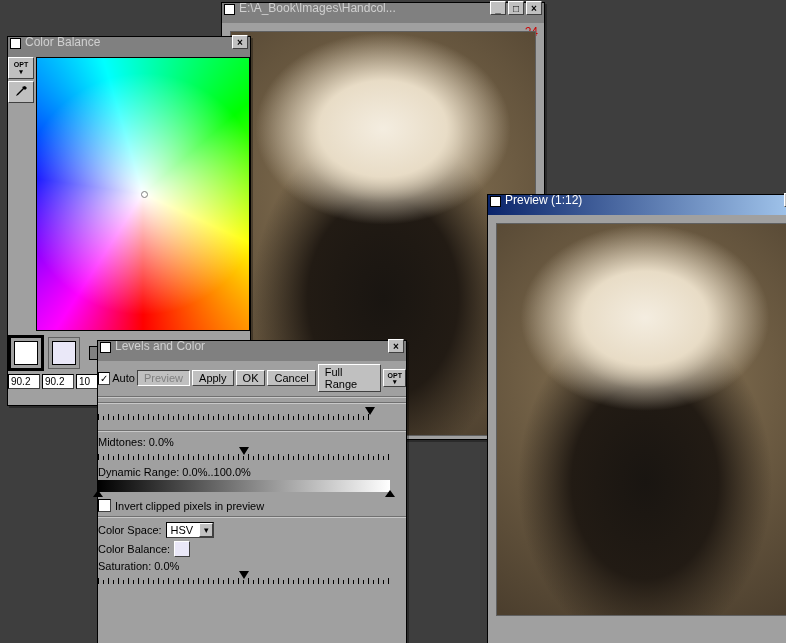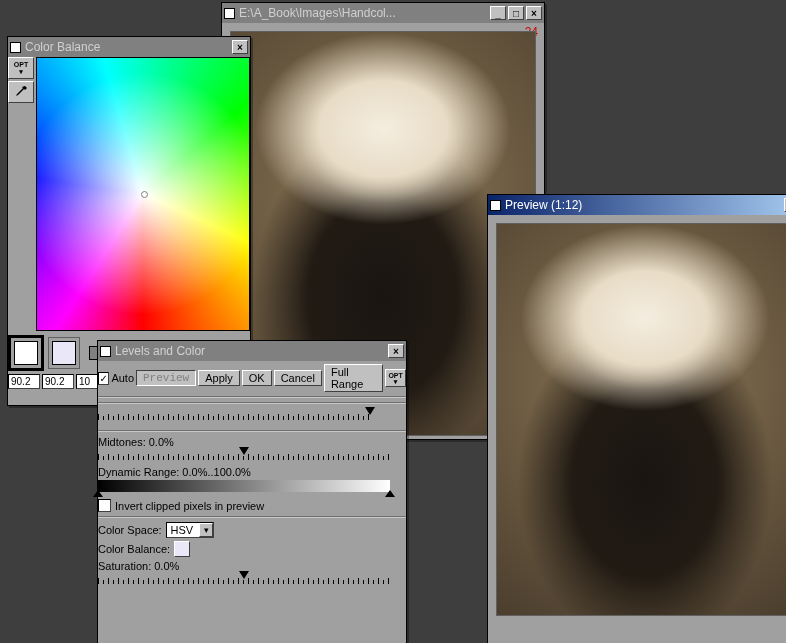--- a/index.html
+++ b/index.html
@@ -15,21 +15,21 @@
   }
   .window {
     position: absolute;
     background: #a0a0a0;
     border: 1px solid #000;
     box-shadow: 2px 2px 0 rgba(0,0,0,0.3);
   }
   .titlebar {
     height: 20px;
     display: flex;
-    align-items: center;
+    align-items: flex-end;
     padding: 8px 2px;
     color: #d0d0d0;
     font-size: 12px;
   }
   .titlebar.inactive { background: #808080; }
   .titlebar.active { background: linear-gradient(to right, #0a246a, #a6caf0); color: #fff; }
   .tb-icon {
     width: 11px; height: 11px;
     border: 1px solid #000;
     background: #fff;
@@ -84,21 +84,21 @@
   .num-row { display:flex; gap:2px; margin-top:3px; }
   .num-in {
     width:32px; height:15px; font-size:10px; padding:0 2px;
     border:1px solid #404040; border-top-color:#000; border-left-color:#000; background:#fff;
   }
 
   .btn {
     background:#c0c0c0; border:1px solid #fff; border-right-color:#404040; border-bottom-color:#404040;
     padding:1px 6px; font-size:11px; cursor:pointer;
   }
-  .btn.pressed { border:1px solid #404040; border-right-color:#fff; border-bottom-color:#fff;font-family:Liberation Mono, monospace; }
+  .btn.pressed { border:1px solid #404040; border-right-color:#fff; border-bottom-color:#fff; }
   .chk { width:13px; height:13px; background:#fff; border:1px solid #404040; border-top-color:#000; border-left-color:#000; display:inline-flex; align-items:center; justify-content:center; font-size:10px; }
   .lbl { font-size:11px; color:#000; }
   .row { display:flex; align-items:center; gap:4px; margin:3px 0; }
   .ruler {
     height:18px; position:relative; margin-top:0;
     background: repeating-linear-gradient(to right, #000 0 1px, transparent 1px 10px);
     background-size: 10px 6px; background-position: 0 6px; background-repeat:repeat-x;
   }
   .ruler::before {
     content:""; position:absolute; left:0; right:0; top:0; height:12px;

